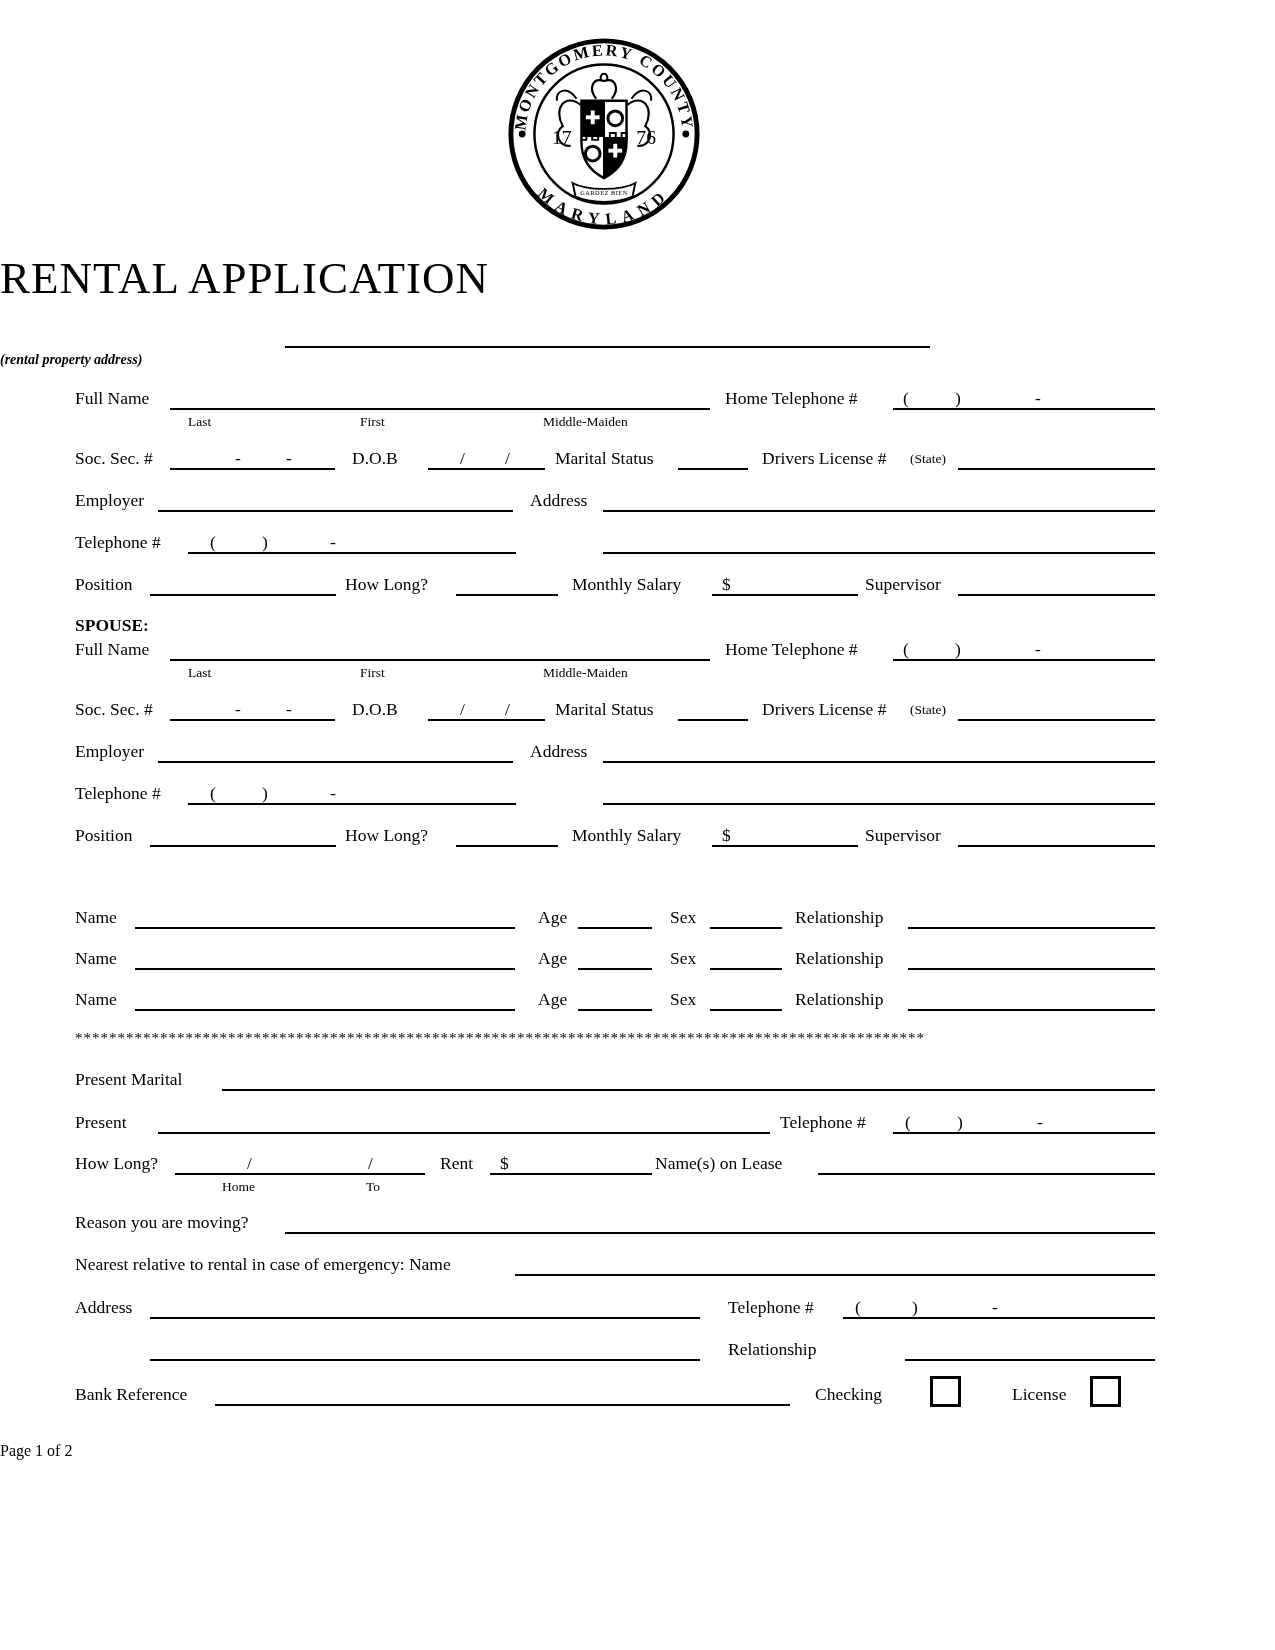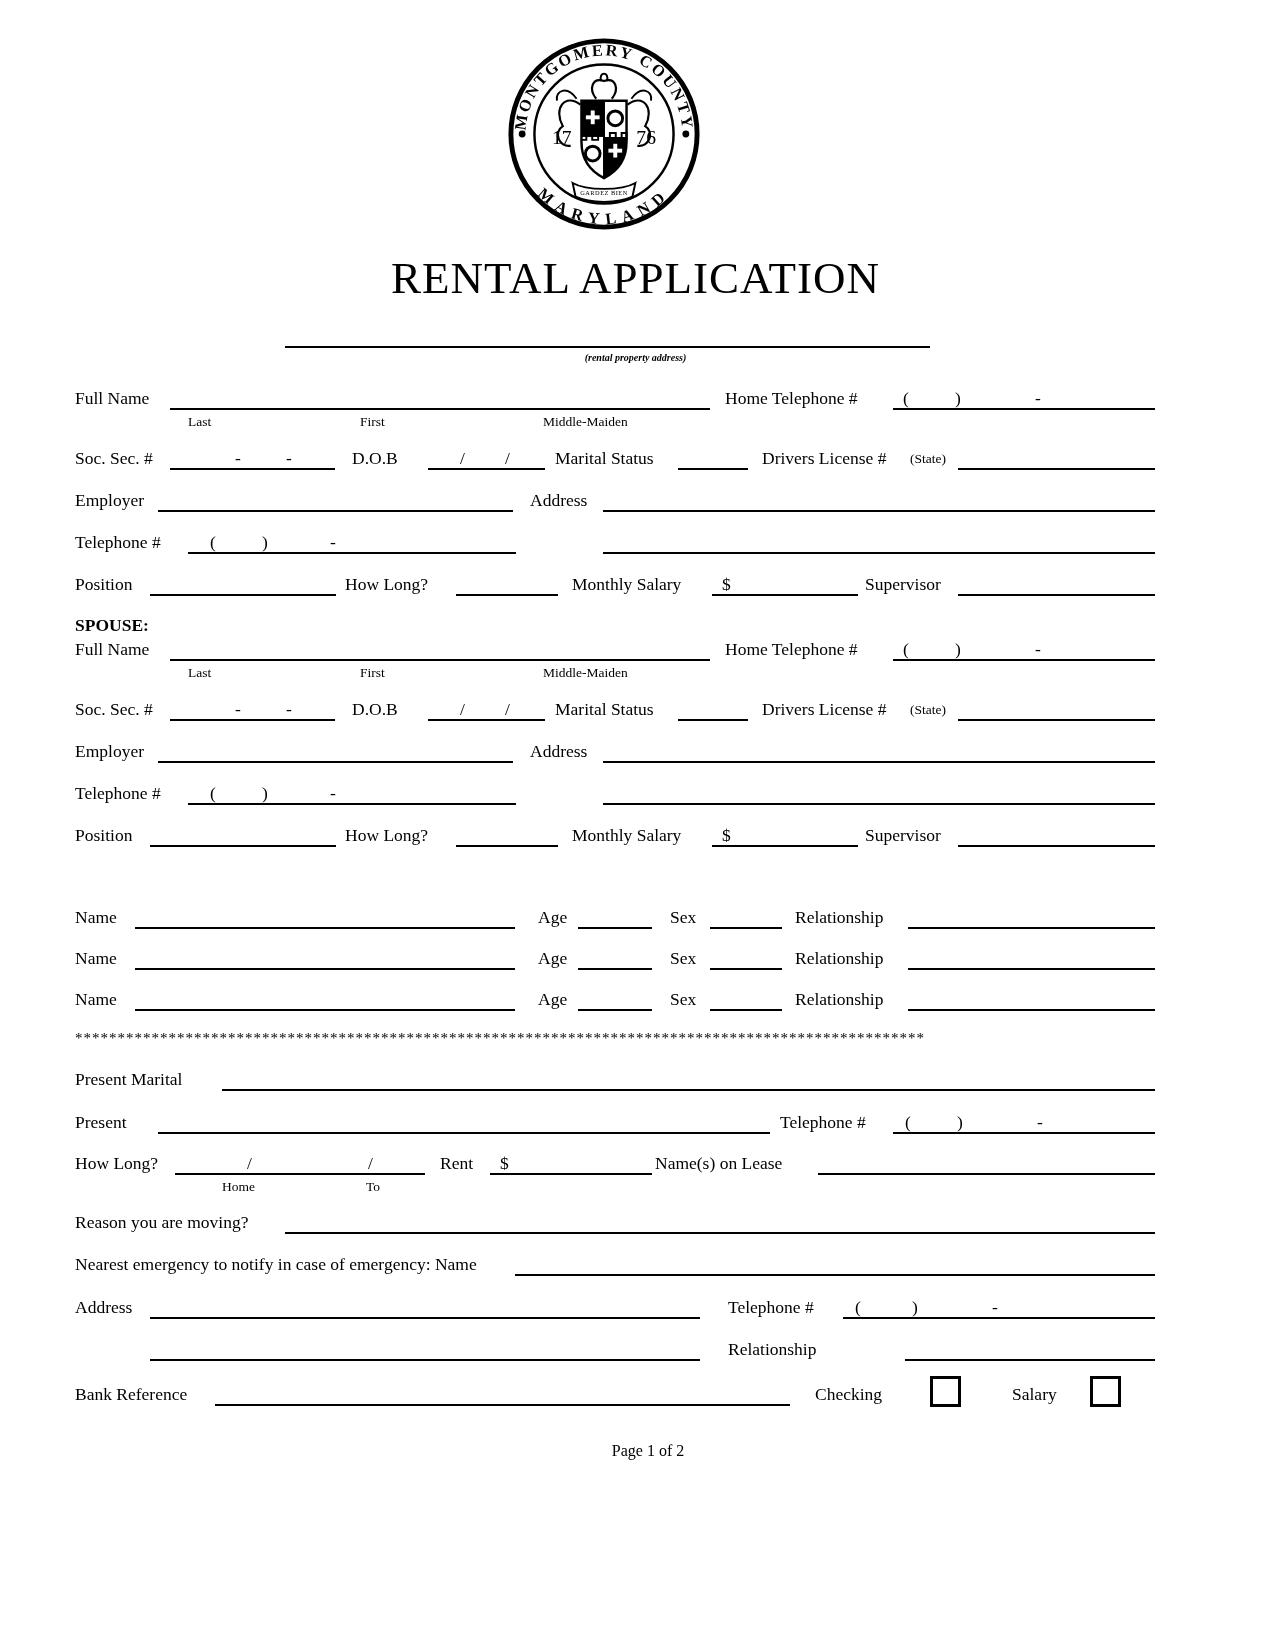--- a/index.html
+++ b/index.html
@@ -2,21 +2,21 @@
 <html><head>
 <meta charset="utf-8">
 <style>
   html,body{margin:0;padding:0;background:#fff;}
   .pg{position:relative;width:1275px;height:1650px;background:#fff;
       font-family:"Liberation Serif",serif;color:#000;overflow:hidden;}
   .l{position:absolute;font-size:17.5px;line-height:1.15;white-space:nowrap;}
   .sm{font-size:13.5px;}
   .b{font-weight:700;}
   .i{font-style:italic;}
-  .c{text-align:center;margin-left:28px;}
+  .c{text-align:left;}
   .ln{position:absolute;border-bottom:2.5px solid #000;height:0;}
   .bx{position:absolute;width:25px;height:25px;border:3px solid #000;background:#fff;}
   .title{position:absolute;font-size:45px;letter-spacing:1px;}
   .ast{position:absolute;font-size:15px;letter-spacing:1px;}
   .foot{position:absolute;font-size:16px;}
   .rev{position:absolute;font-size:11px;}
   svg text{font-family:"Liberation Serif",serif;}
 </style>
 </head>
 <body>
@@ -57,21 +57,21 @@
       <path d="M100,66 V145" stroke="#000" stroke-width="2"></path>
       <path d="M77,106h5v-7h6v7h6v-7h6v7h6v-7h6v7h6v-7h5v7" fill="none" stroke="#000" stroke-width="2"></path>
       <path d="M68,150 C82,158 118,158 132,150 L129,164 C114,171 86,171 71,164 Z" fill="#fff" stroke="#000" stroke-width="2"></path>
       <text x="100" y="162" font-size="6.5" letter-spacing="0.5" text-anchor="middle" fill="#000">GARDEZ BIEN</text>
     </g>
   </svg>
 
   <div class="title c" style="left:0;top:252px;width:1215px;">RENTAL APPLICATION</div>
 
   <div class="ln" style="left:285px;top:346px;width:645px;"></div>
-  <div class="l b i c" style="left:0;top:352px;width:1215px;font-size:10px;">(rental property address)</div>
+  <div class="l b i c" style="left:0;top:352px;width:1215px;font-size:14px;">(rental property address)</div>
 
   <div class="l" style="left:75px;top:388px;">Full Name</div>
   <div class="ln" style="left:170px;top:408px;width:540px;"></div>
   <div class="l sm" style="left:188px;top:414px;">Last</div>
   <div class="l sm" style="left:360px;top:414px;">First</div>
   <div class="l sm" style="left:543px;top:414px;">Middle-Maiden</div>
   <div class="l" style="left:725px;top:388px;">Home Telephone #</div>
   <div class="ln" style="left:893px;top:408px;width:262px;"></div>
   <div class="l" style="left:903px;top:388px;">(</div>
   <div class="l" style="left:955px;top:388px;">)</div>
@@ -211,37 +211,37 @@
   <div class="l sm" style="left:366px;top:1179px;">To</div>
   <div class="l" style="left:440px;top:1153px;">Rent</div>
   <div class="ln" style="left:490px;top:1173px;width:162px;"></div>
   <div class="l" style="left:500px;top:1153px;">$</div>
   <div class="l" style="left:655px;top:1153px;">Name(s) on Lease</div>
   <div class="ln" style="left:818px;top:1173px;width:337px;"></div>
 
   <div class="l" style="left:75px;top:1212px;">Reason you are moving?</div>
   <div class="ln" style="left:285px;top:1232px;width:870px;"></div>
 
-  <div class="l" style="left:75px;top:1254px;">Nearest emergency to notify in case of emergency: Name</div>
+  <div class="l" style="left:75px;top:1254px;">Nearest relative to rental in case of emergency: Name</div>
   <div class="ln" style="left:515px;top:1274px;width:640px;"></div>
 
   <div class="l" style="left:75px;top:1297px;">Address</div>
   <div class="ln" style="left:150px;top:1317px;width:550px;"></div>
   <div class="l" style="left:728px;top:1297px;">Telephone #</div>
   <div class="ln" style="left:843px;top:1317px;width:312px;"></div>
   <div class="l" style="left:855px;top:1297px;">(</div>
   <div class="l" style="left:912px;top:1297px;">)</div>
   <div class="l" style="left:992px;top:1297px;">-</div>
 
   <div class="ln" style="left:150px;top:1359px;width:550px;"></div>
   <div class="l" style="left:728px;top:1339px;">Relationship</div>
   <div class="ln" style="left:905px;top:1359px;width:250px;"></div>
 
   <div class="l" style="left:75px;top:1384px;">Bank Reference</div>
   <div class="ln" style="left:215px;top:1404px;width:575px;"></div>
   <div class="l" style="left:815px;top:1384px;">Checking</div>
   <div class="bx" style="left:930px;top:1376px;"></div>
-  <div class="l" style="left:1012px;top:1384px;">Salary</div>
+  <div class="l" style="left:1012px;top:1384px;">License</div>
   <div class="bx" style="left:1090px;top:1376px;"></div>
 
   <div class="foot c" style="left:0;top:1442px;width:1240px;">Page 1 of 2</div>
 
 </div>
 
 </body></html>

